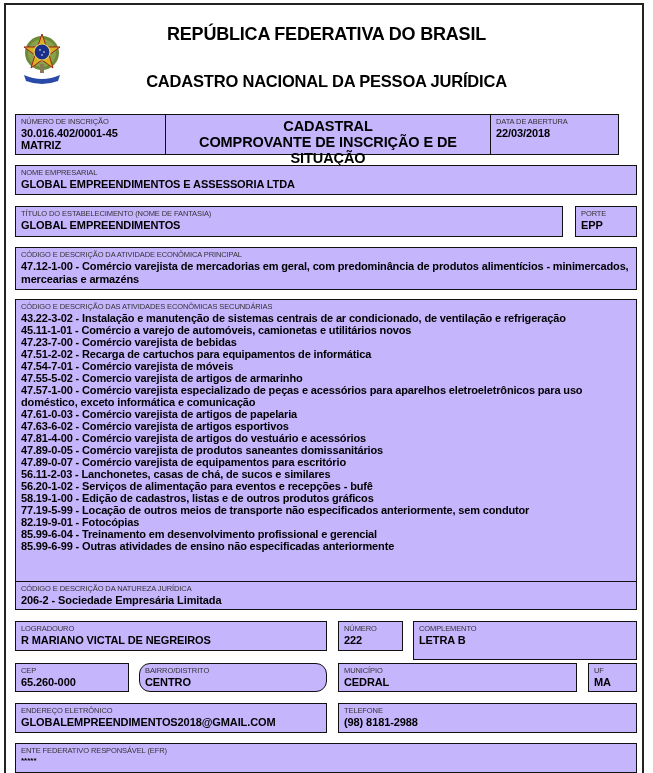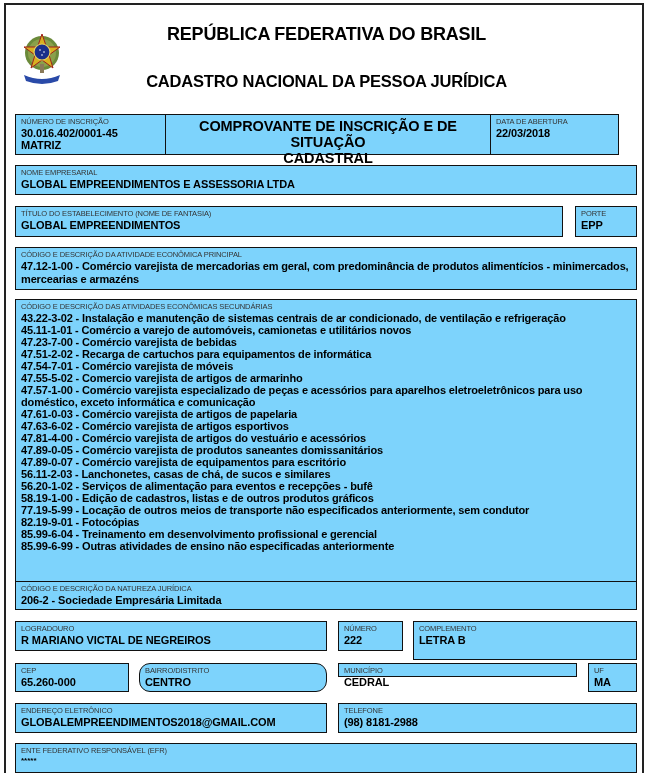--- a/index.html
+++ b/index.html
@@ -1,20 +1,20 @@
 <!DOCTYPE html>
 <html><head>
 <meta charset="utf-8">
 <style>
   html, body { margin:0; padding:0; background:#fff; }
   body { width:653px; height:773px; position:relative; overflow:hidden;
          font-family:"Liberation Sans", sans-serif; color:#000; }
   .frame { position:absolute; left:4px; top:3px; width:640px; height:780px;
            border:2px solid #222; border-bottom:none; box-sizing:border-box; }
-  .box { position:absolute; border:1.5px solid #111; box-sizing:border-box; background:#7dd3fc; }
+  .box { position:absolute; border:1.5px solid #111; box-sizing:border-box; background:#c4b5fd; }
   .lbl { position:absolute; left:5px; top:2px; font-size:7.5px; color:#333; letter-spacing:-0.1px;
          white-space:nowrap; text-transform:uppercase; }
   .val { position:absolute; left:5px; top:12px; font-size:11px; font-weight:bold; white-space:nowrap;
          letter-spacing:-0.1px; }
   .h1 { position:absolute; left:0; width:653px; text-align:center; top:24px;
         font-size:18px; font-weight:bold; letter-spacing:-0.2px; }
   .h2 { position:absolute; left:0; width:653px; text-align:center; top:72px;
         font-size:16.5px; font-weight:bold; letter-spacing:-0.2px; }
   .emblem { position:absolute; left:21px; top:31px; width:42px; height:54px; }
   .comp-title { position:absolute; left:0; right:0; top:3px; text-align:center;
@@ -46,22 +46,22 @@
 <div class="h1">REPÚBLICA FEDERATIVA DO BRASIL</div>
 <div class="h2">CADASTRO NACIONAL DA PESSOA JURÍDICA</div>
 
 <div class="box" style="left:15px;top:114px;width:151px;height:41px;">
   <span class="lbl">NÚMERO DE INSCRIÇÃO</span>
   <span class="val">30.016.402/0001-45</span>
   <span class="val" style="top:24px">MATRIZ</span>
 </div>
 <div class="box" style="left:165px;top:114px;width:326px;height:41px;">
   <div class="comp-title">
+    <div>CADASTRAL</div>
     <div>COMPROVANTE DE INSCRIÇÃO E DE SITUAÇÃO</div>
-    <div>CADASTRAL</div>
   </div>
 </div>
 <div class="box" style="left:490px;top:114px;width:129px;height:41px;">
   <span class="lbl">DATA DE ABERTURA</span>
   <span class="val">22/03/2018</span>
 </div>
 
 <div class="box" style="left:15px;top:165px;width:622px;height:30px;padding-left:20px;">
   <span class="lbl">NOME EMPRESARIAL</span>
   <span class="val">GLOBAL EMPREENDIMENTOS E ASSESSORIA LTDA</span>
@@ -125,21 +125,21 @@
 </div>
 
 <div class="box" style="left:15px;top:663px;width:114px;height:29px;">
   <span class="lbl">CEP</span>
   <span class="val">65.260-000</span>
 </div>
 <div class="box" style="left:139px;top:663px;width:188px;height:29px;border-radius:11px;">
   <span class="lbl">BAIRRO/DISTRITO</span>
   <span class="val">CENTRO</span>
 </div>
-<div class="box" style="left:338px;top:663px;width:239px;height:14px;">
+<div class="box" style="left:338px;top:663px;width:239px;height:29px;">
   <span class="lbl">MUNICÍPIO</span>
   <span class="val">CEDRAL</span>
 </div>
 <div class="box" style="left:588px;top:663px;width:49px;height:29px;">
   <span class="lbl">UF</span>
   <span class="val">MA</span>
 </div>
 
 <div class="box" style="left:15px;top:703px;width:312px;height:30px;">
   <span class="lbl">ENDEREÇO ELETRÔNICO</span>

